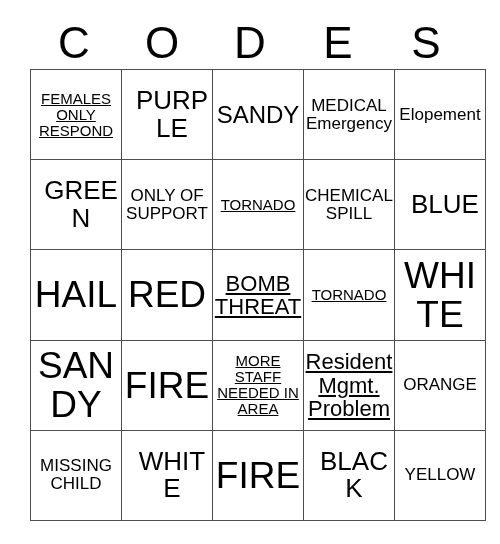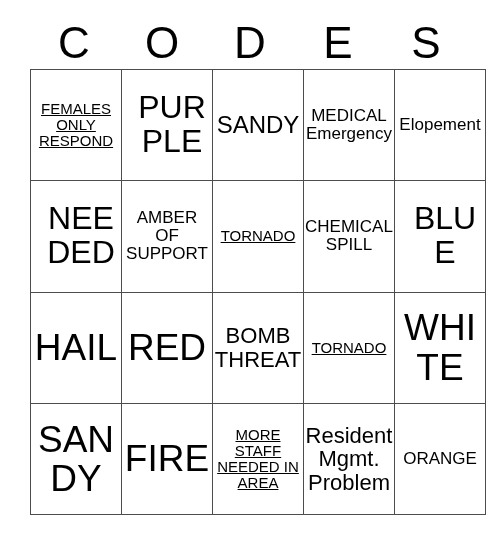--- a/index.html
+++ b/index.html
@@ -59,22 +59,22 @@
     overflow: hidden;
     word-wrap: break-word;
   }
   .cell-text {
     display: block;
     line-height: 1.06;
   }
   
   .fs-xxl { font-size: 37px; }
   .fs-xl  { font-size: 24px; }
-  .fs-lg  { font-size: 32px; padding-left: 10px; }
-  .fs-md  { font-size: 22px; }
+  .fs-lg  { font-size: 26px; padding-left: 10px; }
+  .fs-md  { font-size: 22px; text-decoration: underline; }
   .fs-sm  { font-size: 17px; }
   .fs-xs  { font-size: 15px; text-decoration: underline; }
 </style>
 </head>
 <body>
 
 <div id="card">
 
   <div id="header-row">
       <div class="header-cell">C</div>
@@ -98,24 +98,24 @@
           </td>
           <td>
             <span class="cell-text fs-sm">MEDICAL Emergency</span>
           </td>
           <td>
             <span class="cell-text fs-sm">Elopement</span>
           </td>
         </tr>
         <tr>
           <td>
-            <span class="cell-text fs-lg">NEEDED</span>
+            <span class="cell-text fs-lg">GREEN</span>
           </td>
           <td>
-            <span class="cell-text fs-sm">AMBER OF SUPPORT</span>
+            <span class="cell-text fs-sm">ONLY OF SUPPORT</span>
           </td>
           <td>
             <span class="cell-text fs-xs">TORNADO</span>
           </td>
           <td>
             <span class="cell-text fs-sm">CHEMICAL SPILL</span>
           </td>
           <td>
             <span class="cell-text fs-lg">BLUE</span>
           </td>
@@ -147,16 +147,33 @@
           <td>
             <span class="cell-text fs-xs">MORE STAFF NEEDED IN AREA</span>
           </td>
           <td>
             <span class="cell-text fs-md">Resident Mgmt. Problem</span>
           </td>
           <td>
             <span class="cell-text fs-sm">ORANGE</span>
           </td>
         </tr>
+        <tr>
+          <td>
+            <span class="cell-text fs-sm">MISSING CHILD</span>
+          </td>
+          <td>
+            <span class="cell-text fs-lg">WHITE</span>
+          </td>
+          <td>
+            <span class="cell-text fs-xxl">FIRE</span>
+          </td>
+          <td>
+            <span class="cell-text fs-lg">BLACK</span>
+          </td>
+          <td>
+            <span class="cell-text fs-sm">YELLOW</span>
+          </td>
+        </tr>
       </tbody>
   </table>
 
 </div>
 
 </body></html>

